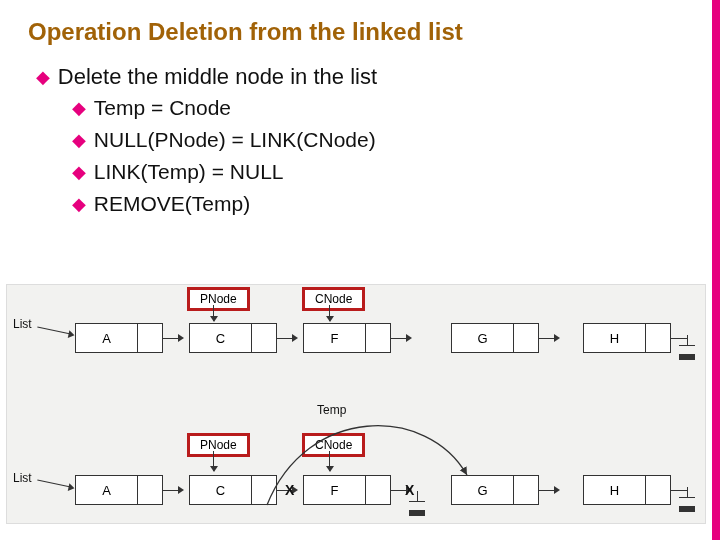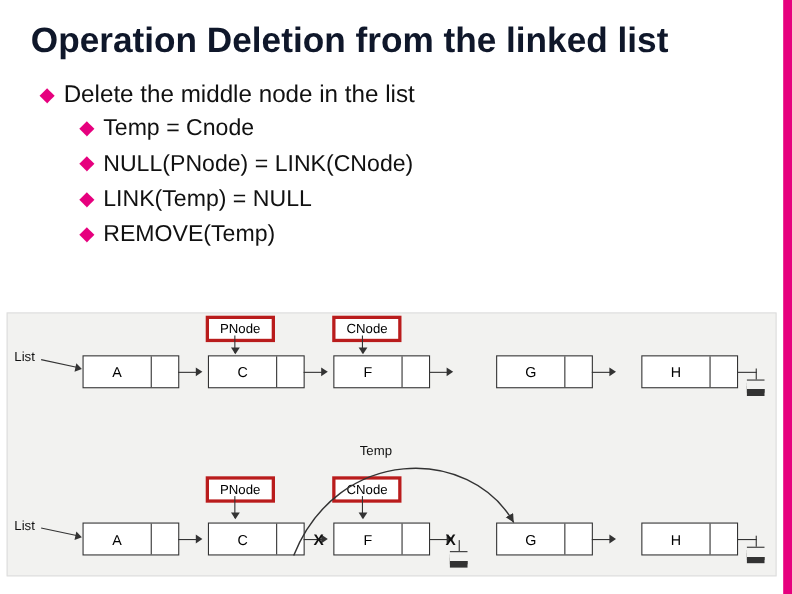--- a/index.html
+++ b/index.html
@@ -16,23 +16,23 @@
     right: 0;
     top: 0;
     width: 8px;
     height: 100%;
     background: #e6007e;
   }
   .slide {
     padding: 18px 28px 10px 28px;
   }
   h1 {
-    font-size: 32px;
+    font-size: 24px;
     font-weight: 700;
-    color: #0f172a;
+    color: #a16207;
     margin-bottom: 14px;
   }
   .bullets { list-style: none; margin-top: 18px; }
   .lvl1 { margin-left: 8px; font-size: 22px; color: #111; margin-bottom: 6px; }
   .lvl2 { margin-left: 44px; font-size: 21px; color: #111; margin-bottom: 8px; }
   .dia {
     display: inline-block;
     color: #e6007e;
     margin-right: 8px;
     font-size: 18px;
@@ -216,21 +216,21 @@
   <div class="ground" style="left:672px; top:50px;"></div>
 
   <span class="lbl" style="left:6px; top:186px;">List</span>
   <div class="list-arrow" style="left:30px; top:198px; transform:rotate(12deg);"></div>
 
   <div class="ptr-label" style="left:180px; top:148px;">PNode</div>
   <div class="down-arrow" style="left:206px; top:166px; height:20px;"></div>
   <div class="ptr-label" style="left:295px; top:148px;">CNode</div>
   <div class="down-arrow" style="left:322px; top:166px; height:20px;"></div>
 
-  <span class="lbl" style="left:320px; top:118px;">Temp</span>
+  <span class="lbl" style="left:310px; top:118px;">Temp</span>
 
   <div class="nodebox" style="left:68px; top:190px;">
     <div class="cell-data">A</div>
       <div class="cell-ptr arrow"></div>
   </div>
   <div class="nodebox" style="left:182px; top:190px;">
     <div class="cell-data">C</div>
       <div class="cell-ptr arrow"></div>
   </div>
   <span class="xmark" style="left:278px; top:197px;">X</span>

